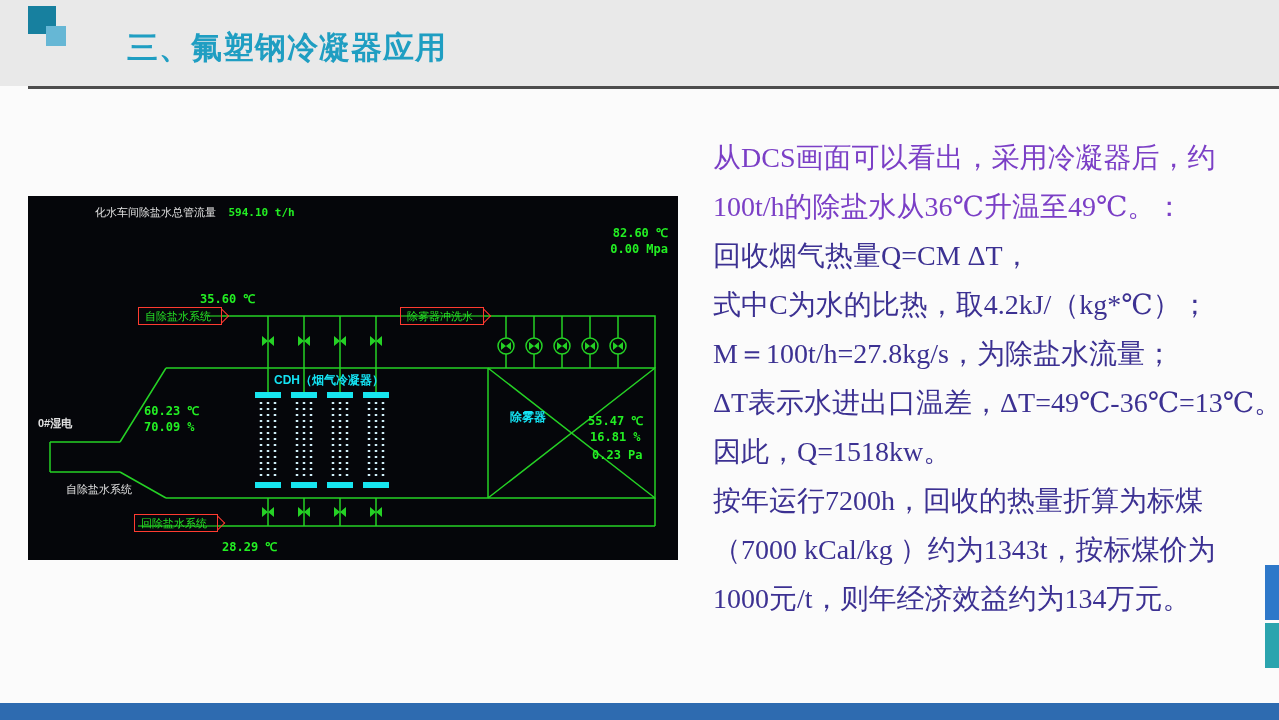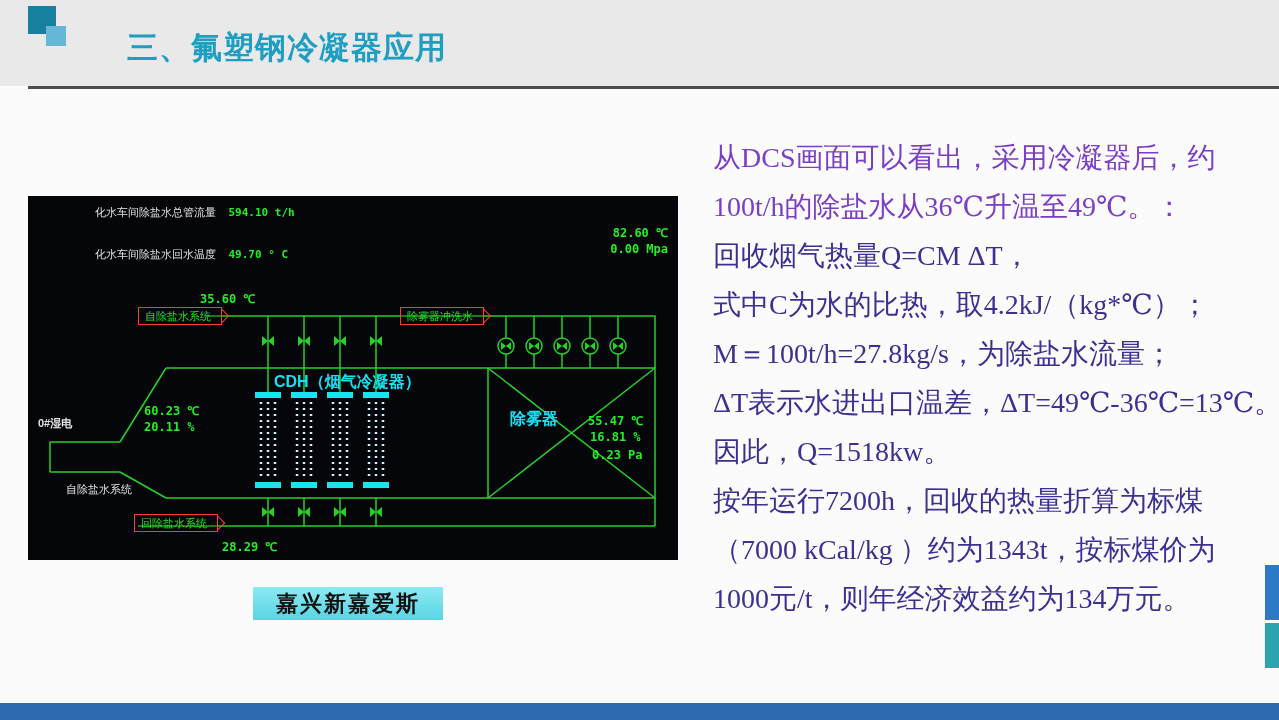--- a/index.html
+++ b/index.html
@@ -14,21 +14,21 @@
   .header-divider{position:absolute;left:28px;top:86px;width:1251px;height:3px;background:#4d4d4d;}
 
   
   .dcs-panel{position:absolute;left:28px;top:196px;width:650px;height:364px;background:#05060a;overflow:hidden;}
   .dcs-svg{position:absolute;left:0;top:0;}
   .dcs-row{position:absolute;left:30px;height:20px;white-space:nowrap;}
   .dcs-row .lbl{display:inline-block;width:158px;text-align:right;color:#e3e3e3;font-size:11px;}
   .dcs-row .val{display:inline-block;margin-left:8px;color:#23ef23;font-size:11px;font-weight:bold;font-family:"DejaVu Sans Mono","Liberation Sans",monospace,sans-serif;}
   .g{position:absolute;color:#23ef23;font-size:12px;font-weight:bold;white-space:nowrap;font-family:"DejaVu Sans Mono","Liberation Sans",monospace,sans-serif;}
   .w{position:absolute;color:#e3e3e3;font-size:11px;white-space:nowrap;}
-  .c{position:absolute;color:#14e2f2;font-size:16px;font-weight:bold;white-space:nowrap;}
+  .c{position:absolute;color:#14e2f2;font-size:12px;font-weight:bold;white-space:nowrap;}
   .dcs-arrow{position:absolute;border:1px solid #ff3b30;color:#25e325;background:rgba(10,10,10,.25);
     font-size:11px;line-height:16px;height:16px;padding:0 10px 0 6px;white-space:nowrap;}
   .dcs-arrow::after{content:"";position:absolute;right:-6px;top:50%;width:10px;height:10px;
     transform:translateY(-50%) rotate(45deg);border-top:1px solid #ff3b30;border-right:1px solid #ff3b30;}
 
   
   .caption{position:absolute;left:253px;top:587px;width:190px;height:33px;line-height:33px;text-align:center;
     background:linear-gradient(180deg,#8ceaf3,#59d4e4);color:#101010;font-size:22px;font-weight:bold;letter-spacing:2px;}
 
   
@@ -105,49 +105,44 @@
           <rect x="335" y="286" width="26" height="6" fill="#17e5ef"></rect>
         <path d="M233 206 V284 M240 206 V284 M247 206 V284 M269 206 V284 M276 206 V284 M283 206 V284
                  M305 206 V284 M312 206 V284 M319 206 V284 M341 206 V284 M348 206 V284 M355 206 V284" stroke="#cfeef8" stroke-width="2.5" stroke-dasharray="2 4" fill="none"></path>
       </g>
     </svg>
 
     <div class="dcs-row" style="top:6px;">
       <span class="lbl">化水车间除盐水总管流量</span>
       <span class="val">594.10 t/h</span>
     </div>
-    <div class="dcs-row" style="top:48px;">
-      <span class="lbl">化水车间除盐水回水温度</span>
-      <span class="val">49.70 ° C</span>
-    </div>
 
     <div class="g" style="right:10px;top:28px;">82.60 ℃</div>
     <div class="g" style="right:10px;top:46px;">0.00 Mpa</div>
 
     <div class="g" style="left:172px;top:94px;">35.60 ℃</div>
     <div class="dcs-arrow" style="left:110px;top:111px;">自除盐水系统</div>
     <div class="dcs-arrow" style="left:372px;top:111px;text-align:center;">除雾器冲洗水</div>
 
     <div class="c" style="left:246px;top:176px;">CDH（烟气冷凝器）</div>
     <div class="c" style="left:482px;top:177px;margin-top:36px;">除雾器</div>
 
     <div class="w" style="left:10px;top:220px;font-weight:bold;">0#湿电</div>
     <div class="g" style="left:116px;top:206px;">60.23 ℃</div>
-    <div class="g" style="left:116px;top:224px;">20.11 %</div>
+    <div class="g" style="left:116px;top:224px;">70.09 %</div>
 
     <div class="g" style="left:560px;top:216px;">55.47 ℃</div>
     <div class="g" style="left:562px;top:234px;">16.81 %</div>
     <div class="g" style="left:564px;top:252px;">0.23 Pa</div>
 
     <div class="w" style="left:38px;top:286px;">自除盐水系统</div>
     <div class="dcs-arrow" style="left:106px;top:318px;">回除盐水系统</div>
     <div class="g" style="left:194px;top:342px;">28.29 ℃</div>
   </div>
 
-  <div class="caption">嘉兴新嘉爱斯</div>
 
   <div class="analysis">
     <div class="line intro">从DCS画面可以看出，采用冷凝器后，约</div>
     <div class="line intro">100t/h的除盐水从36℃升温至49℃。：</div>
     <div class="line body">回收烟气热量Q=CM ΔT，</div>
     <div class="line body">式中C为水的比热，取4.2kJ/（kg*℃）；</div>
     <div class="line body">M＝100t/h=27.8kg/s，为除盐水流量；</div>
     <div class="line body">ΔT表示水进出口温差，ΔT=49℃-36℃=13℃。</div>
     <div class="line body">因此，Q=1518kw。</div>
     <div class="line body">按年运行7200h，回收的热量折算为标煤</div>

